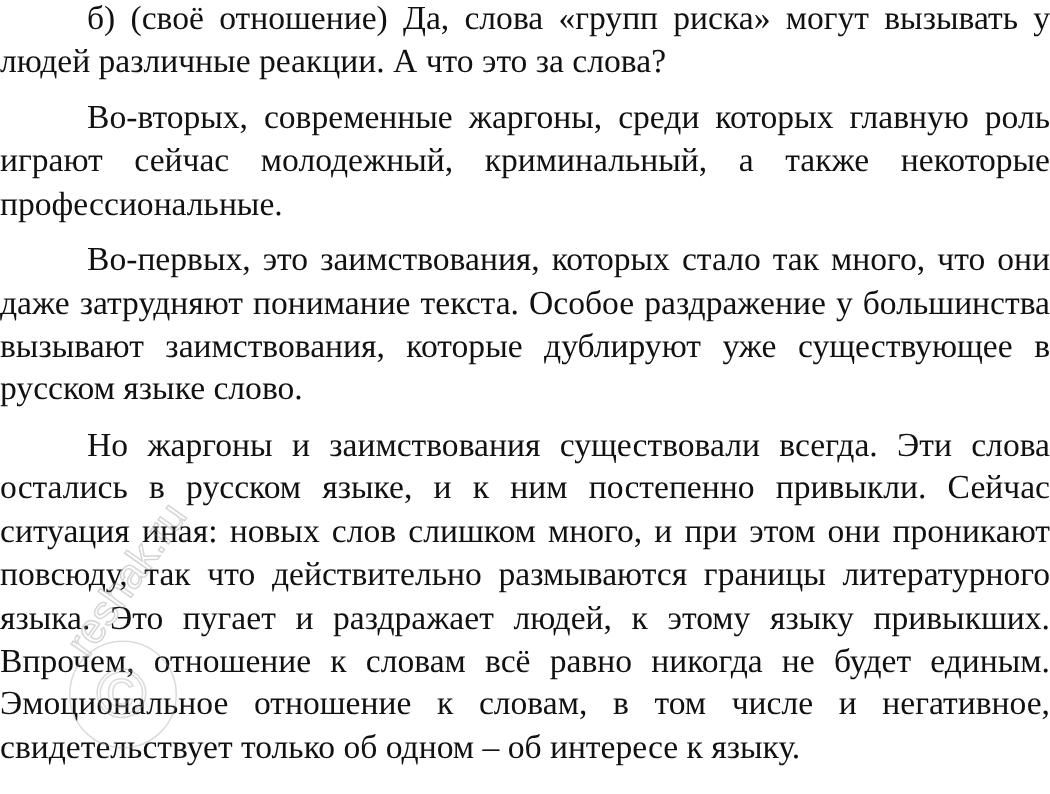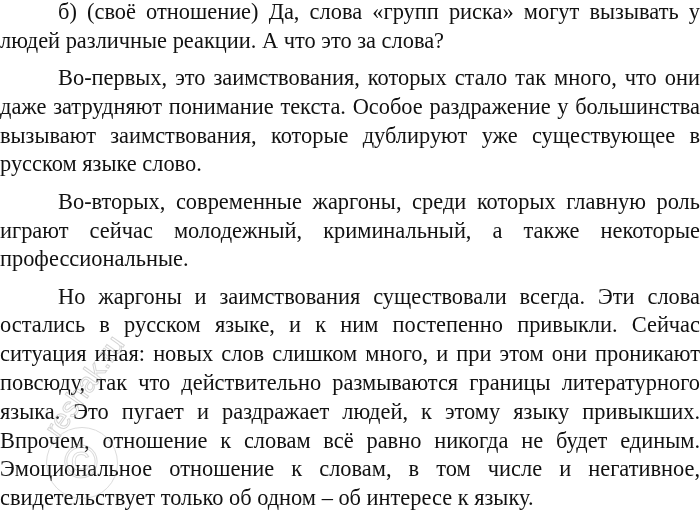--- a/index.html
+++ b/index.html
@@ -67,22 +67,22 @@
       font-size: 46px;
       color: transparent;
       -webkit-text-stroke: 1px #999999;
     }
   </style>
 </head>
 <body>
 
 <div class="page">
   <p class="para">б) (своё отношение) Да, слова «групп риска» могут вызывать у людей различные реакции. А что это за слова?</p>
+  <p class="para">Во-вторых, современные жаргоны, среди которых главную роль играют сейчас молодежный, криминальный, а также некоторые профессиональные.</p>
   <p class="para">Во-первых, это заимствования, которых стало так много, что они даже затрудняют понимание текста. Особое раздражение у большинства вызывают заимствования, которые дублируют уже существующее в русском языке слово.</p>
-  <p class="para">Во-вторых, современные жаргоны, среди которых главную роль играют сейчас молодежный, криминальный, а также некоторые профессиональные.</p>
   <p class="para">Но жаргоны и заимствования существовали всегда. Эти слова остались в русском языке, и к ним постепенно привыкли. Сейчас ситуация иная: новых слов слишком много, и при этом они проникают повсюду, так что действительно размываются границы литературного языка. Это пугает и раздражает людей, к этому языку привыкших. Впрочем, отношение к словам всё равно никогда не будет единым. Эмоциональное отношение к словам, в том числе и негативное, свидетельствует только об одном – об интересе к языку.</p>
 </div>
 
 <div class="watermark">
   <div class="wm-circle"></div>
   <span class="wm-c">©</span>
   <span class="wm-text">reshak.ru</span>
 </div>
 
 </body></html>

